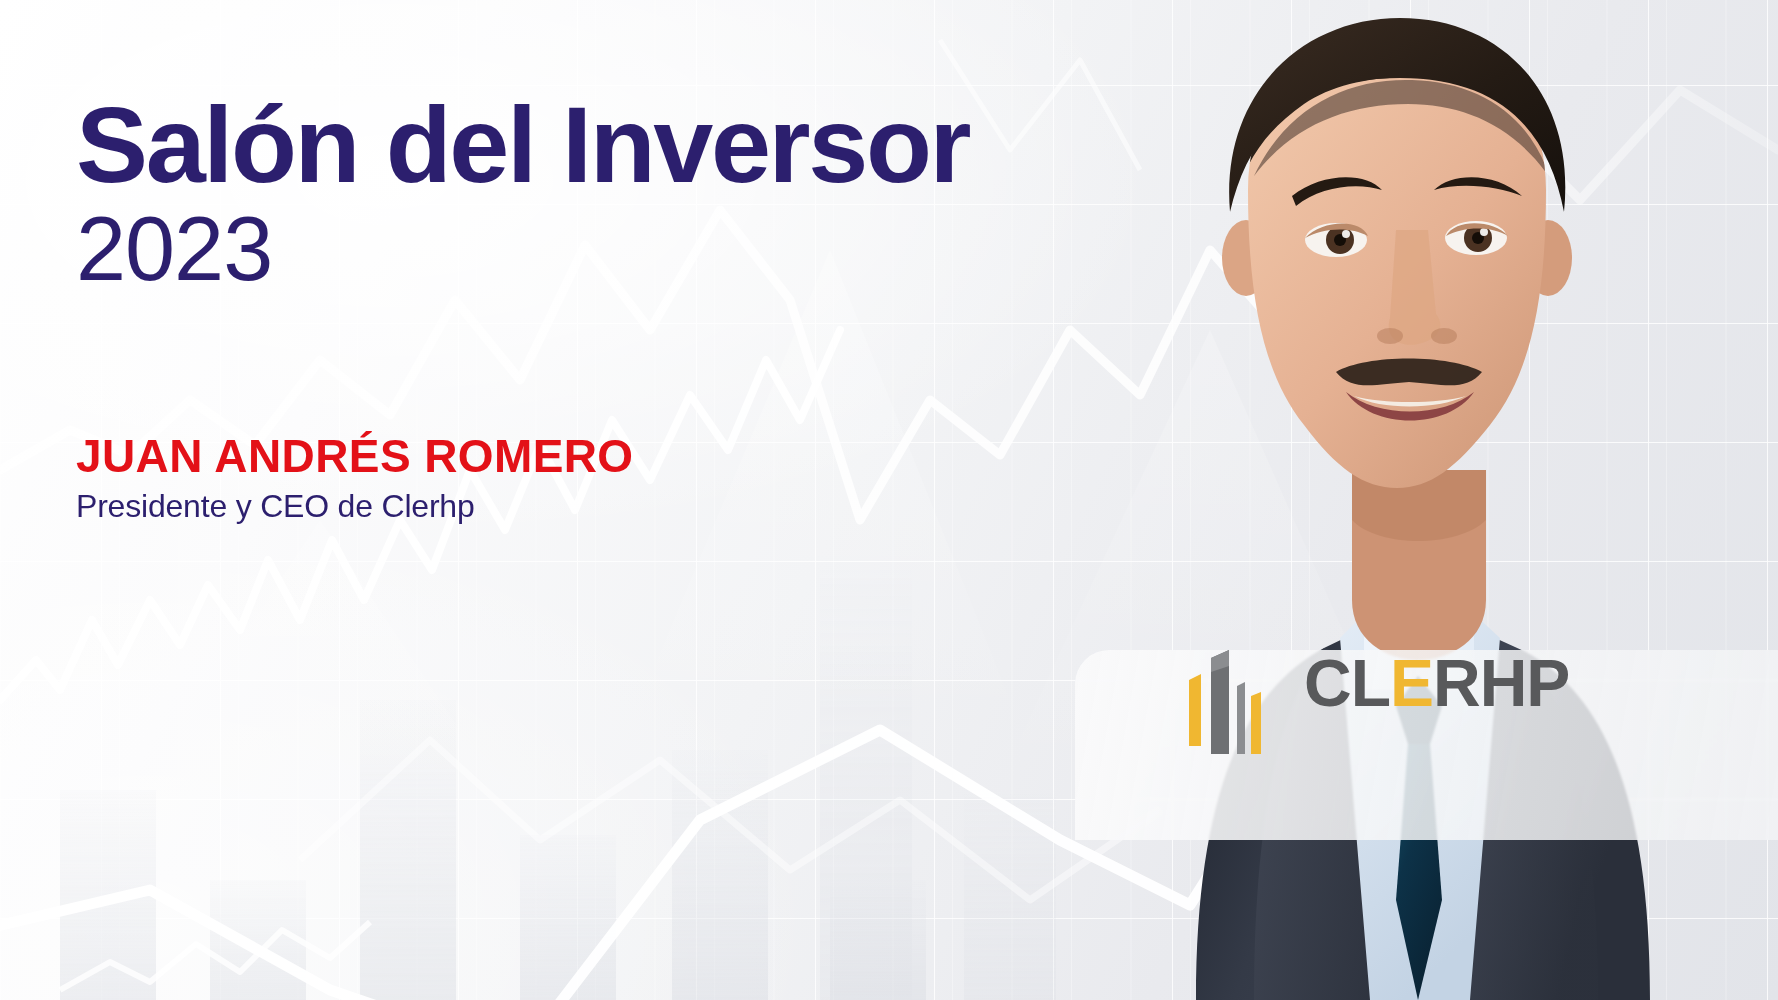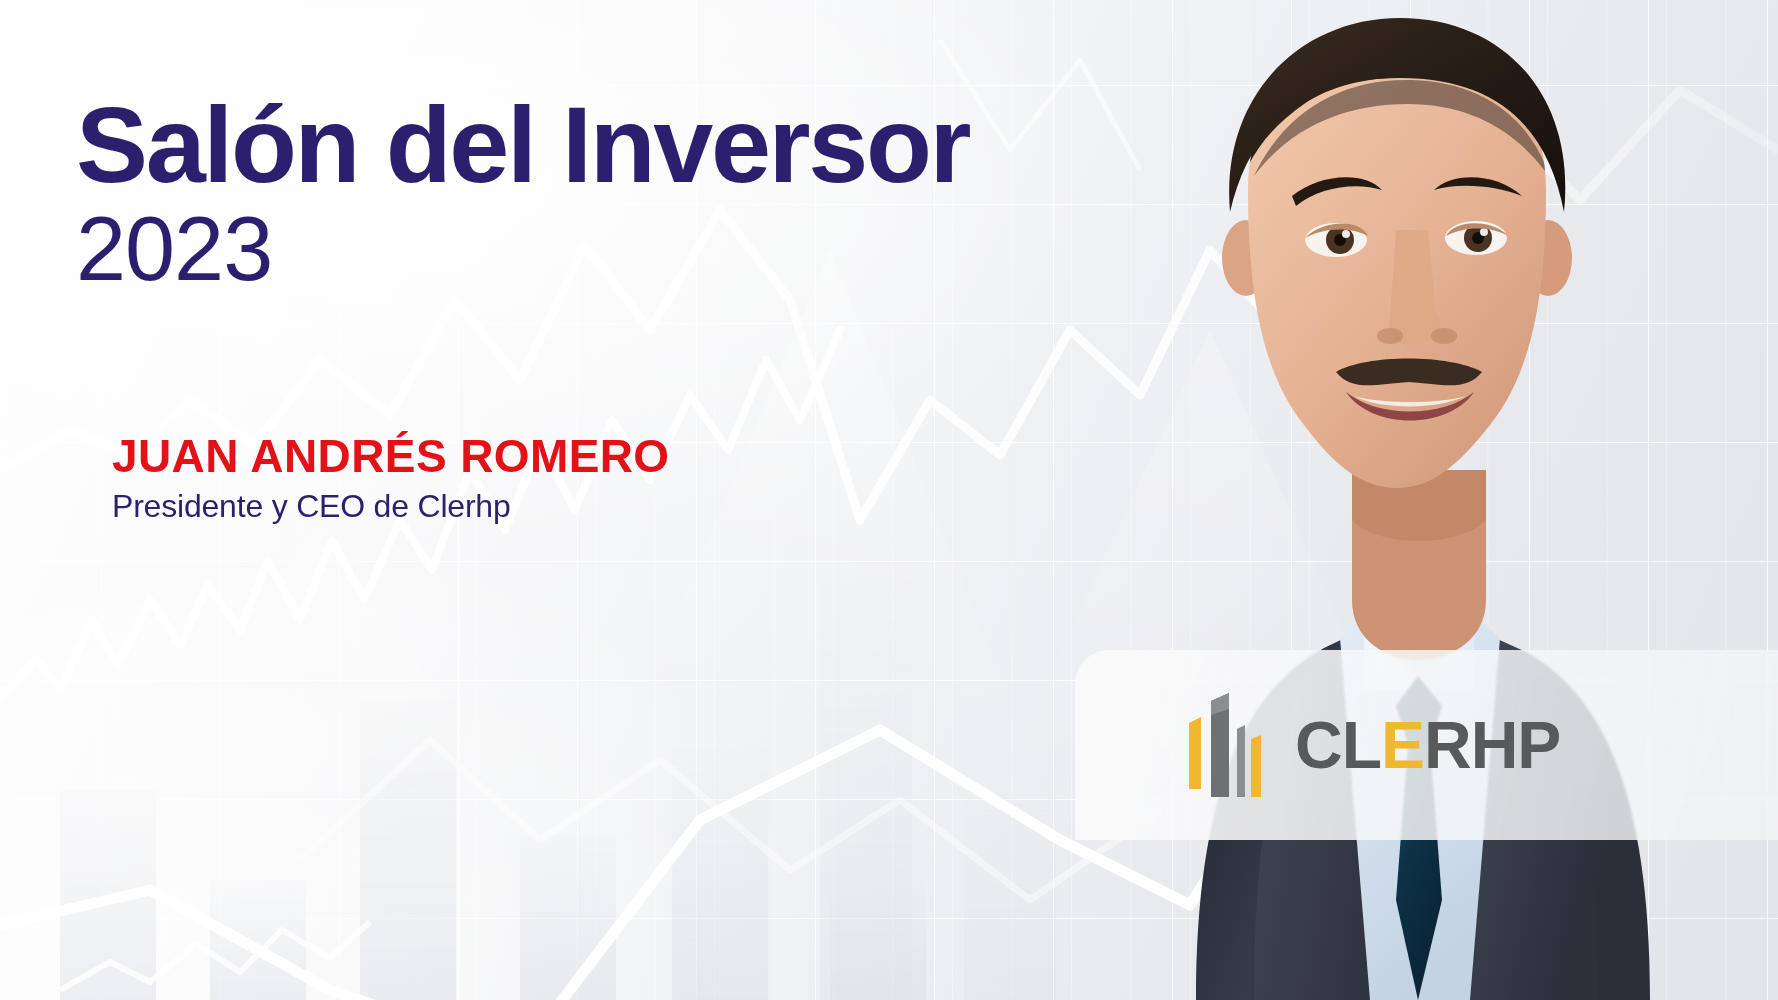--- a/index.html
+++ b/index.html
@@ -64,21 +64,21 @@
     white-space:nowrap;
   }
   .title-year {
     font-size:90px;
     line-height:1.12;
     font-weight:400;
     letter-spacing:-1px;
     color:#2c1f6e;
   }
 
-  .speaker-block { position:absolute; left:76px; top:430px;margin-left:36px; }
+  .speaker-block { position:absolute; left:76px; top:430px; }
   .speaker-name {
     font-size:46px;
     font-weight:800;
     letter-spacing:0.4px;
     color:#e31118;
     line-height:1.15;
     white-space:nowrap;
   }
   .speaker-role {
     margin-top:6px;
@@ -101,23 +101,22 @@
 
   
   .logo-panel {
     position:absolute;
     left:1075px; top:650px;
     width:703px; height:190px;
     background:linear-gradient(100deg, rgba(250,250,251,0.93) 0%, rgba(246,247,248,0.86) 45%, rgba(243,244,246,0.80) 100%);
     border-top-left-radius:34px;
     backdrop-filter:blur(1px);
     display:flex;
-    align-items:center;
     padding-left:112px;
-    gap:22px;
+    gap:31px;
   }
   .logo-mark { width:86px; height:104px; flex:0 0 auto; }
   .logo-word {
     font-size:66px;
     font-weight:700;
     letter-spacing:-1px;
     line-height:1;
     white-space:nowrap;
   }
   .lw-gray { color:#58595b; }

